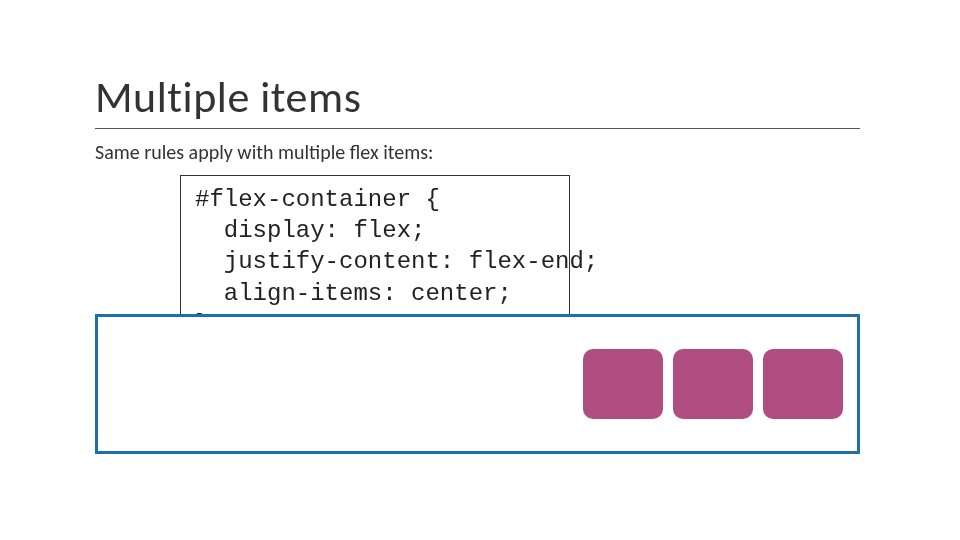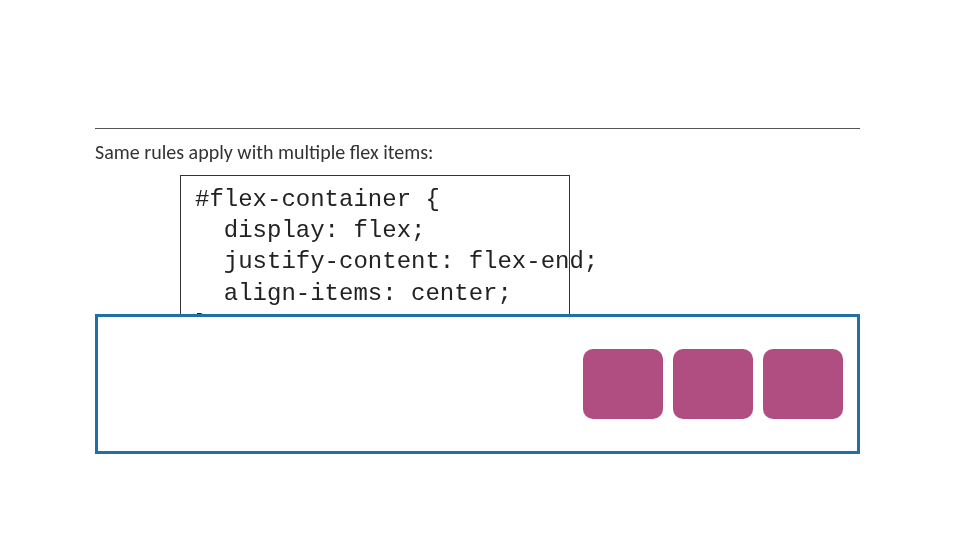--- a/index.html
+++ b/index.html
@@ -82,20 +82,21 @@
     height: 70px;
     background: #b14e81;
     border-radius: 10px;
   }
 </style>
 </head>
 <body>
 
 <div class="slide">
 
+  <div class="title">Multiple items</div>
   <div class="title-rule"></div>
 
   <div class="subtitle">Same rules apply with multiple flex items:</div>
 
   <div class="code-box">
     <pre>#flex-container {
   display: flex;
   justify-content: flex-end;
   align-items: center;
 }</pre>

